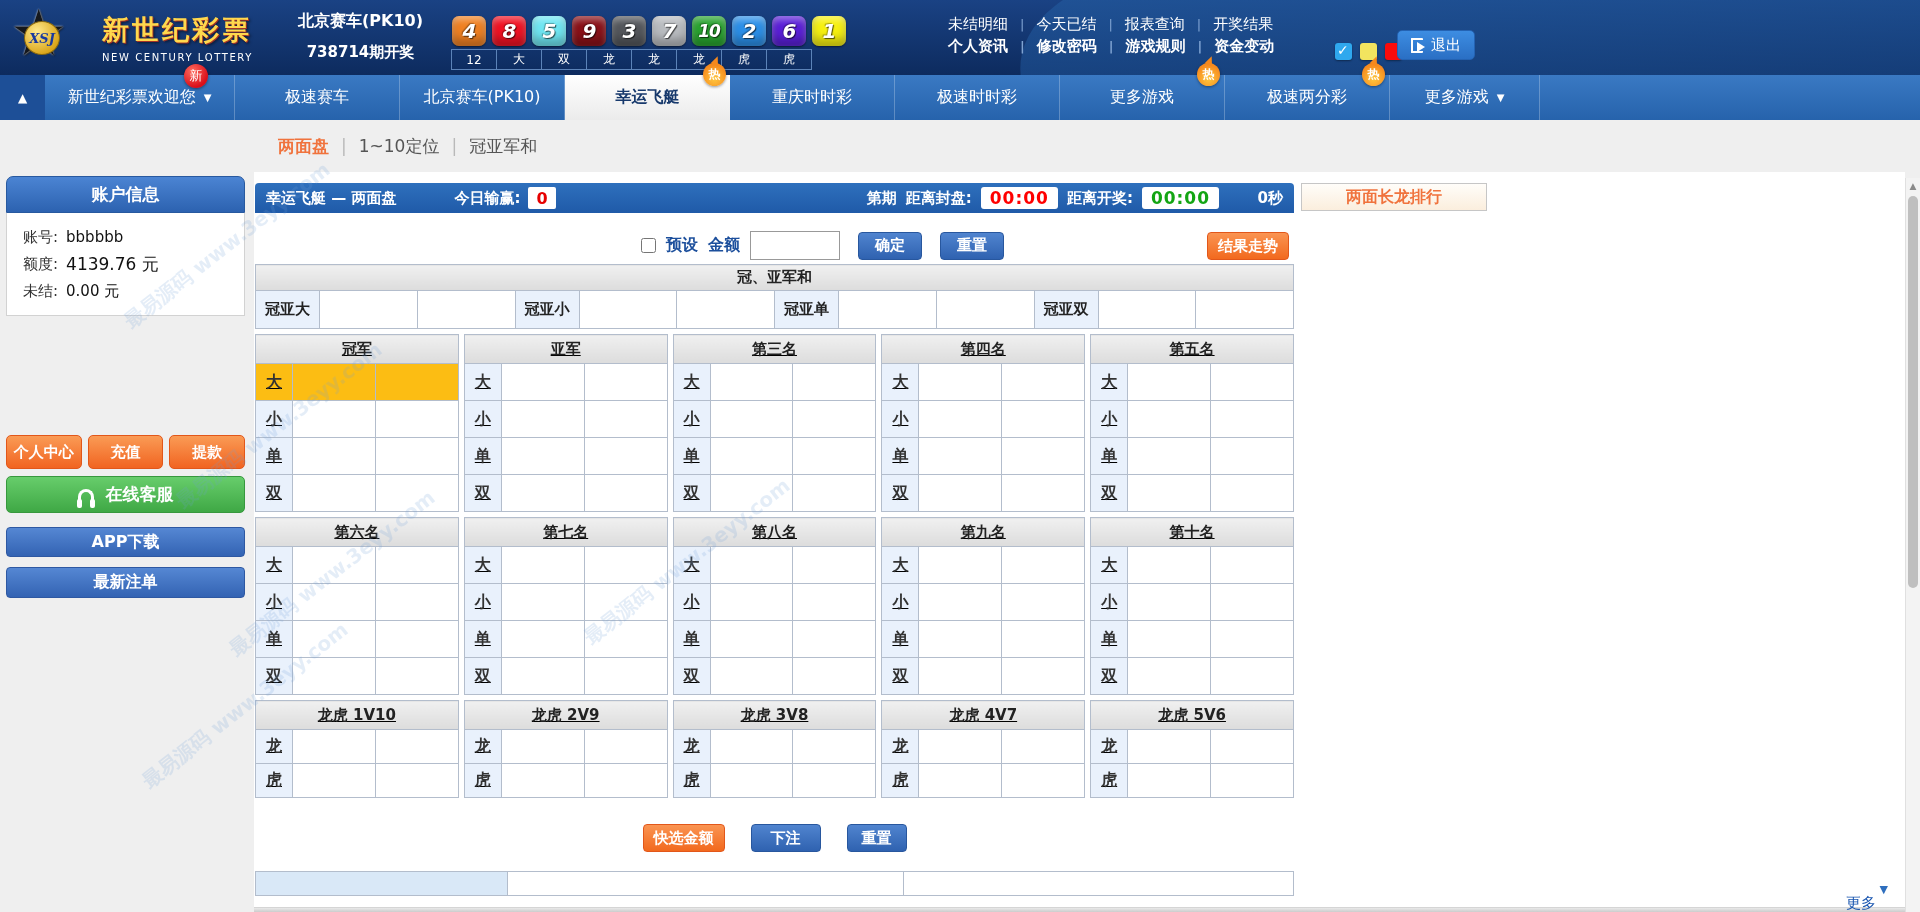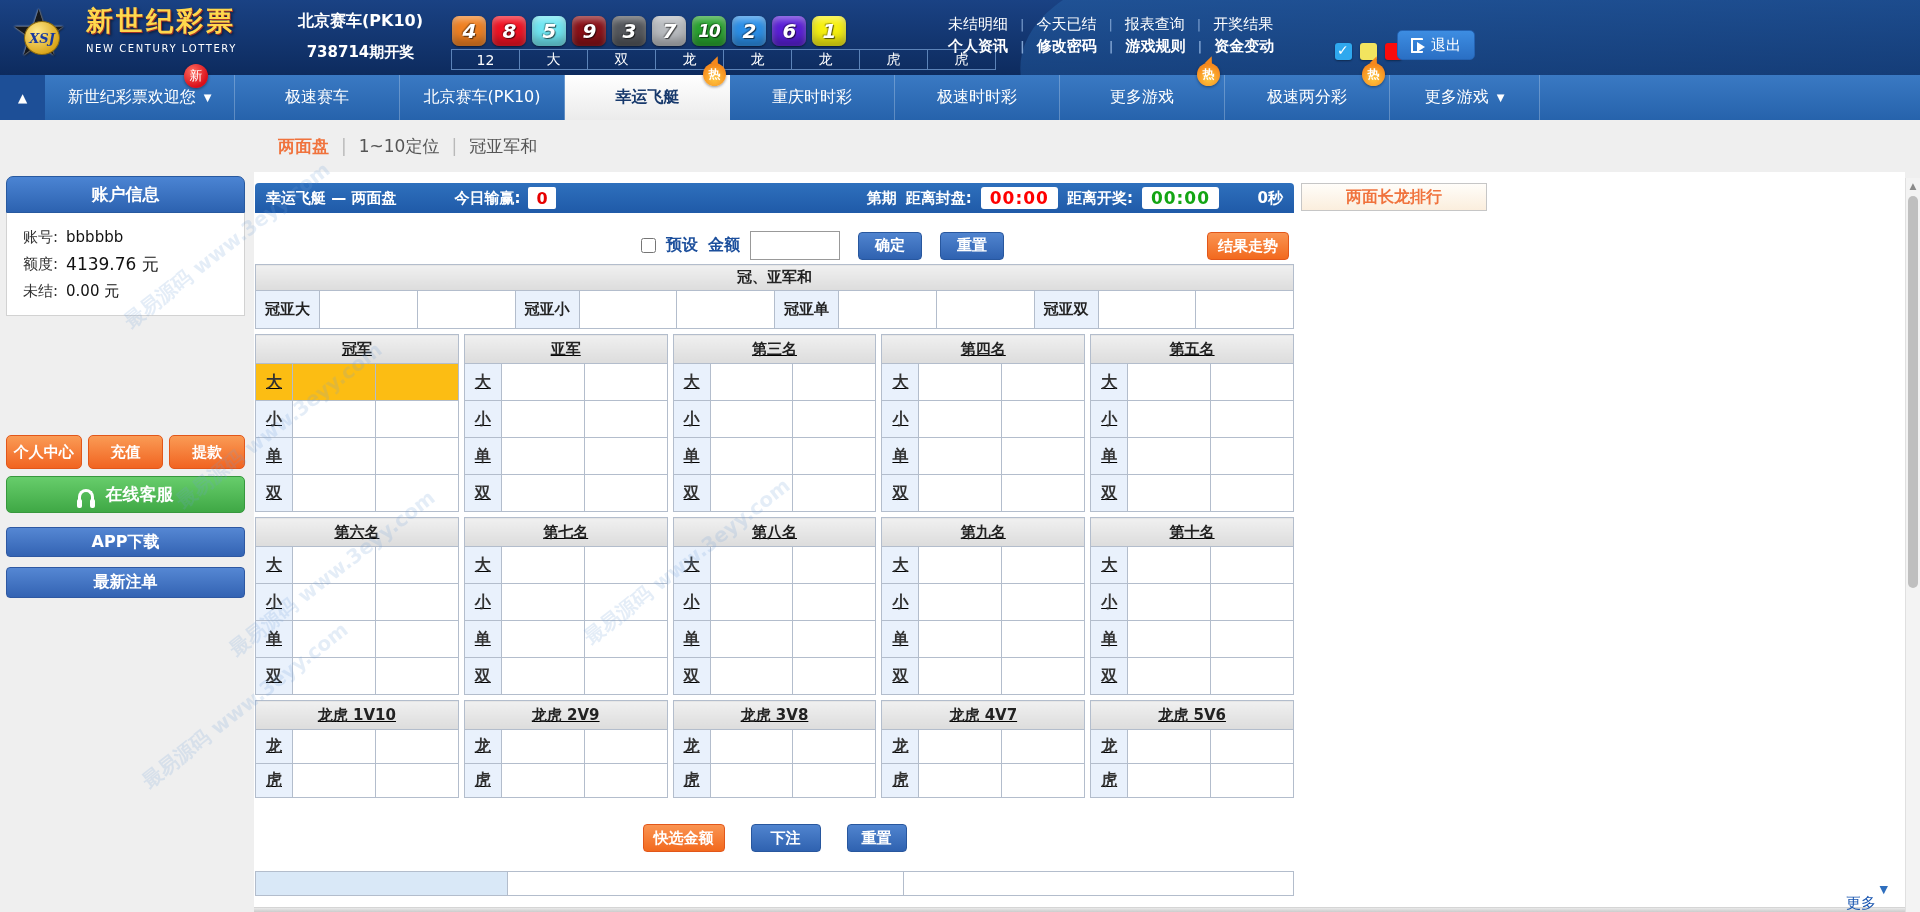--- a/index.html
+++ b/index.html
@@ -2,34 +2,34 @@
 <html><head>
 <meta charset="utf-8">
 <style>
 *{margin:0;padding:0;box-sizing:border-box;}
 html,body{width:1920px;height:912px;overflow:hidden;}
 body{font-family:"DejaVu Sans","Liberation Sans",sans-serif;background:#efefef;position:relative;}
 
 
 .header{position:relative;height:75px;background:linear-gradient(180deg,#1a4284 0%,#0d2b5e 100%);overflow:hidden;z-index:2;}
 .header-swoosh{position:absolute;left:1020px;top:-45px;width:1000px;height:190px;background:linear-gradient(180deg,#235a9f,#133b76);border-radius:130px 0 0 130px / 90px 0 0 90px;opacity:.75;transform:rotate(-3deg);}
-.logo{position:absolute;left:10px;top:3px;display:flex;align-items:flex-start;gap:10px;z-index:3;}
+.logo{position:absolute;left:10px;top:3px;display:flex;align-items:center;gap:26px;z-index:3;}
 .logo-star{position:relative;width:66px;height:68px;}
 .star-shape{position:absolute;left:0;top:-6px;font-size:64px;line-height:72px;color:#15181d;text-shadow:0 0 2px #fff,1px 1px 2px #000;}
 .logo-globe{position:absolute;left:14px;top:18px;width:36px;height:34px;border-radius:50%;background:radial-gradient(circle at 35% 30%,#ffe98c,#d9a418 75%);border:1px solid #8a6a10;display:flex;align-items:center;justify-content:center;color:#1839a0;font-size:13px;font-weight:bold;font-style:italic;font-family:"DejaVu Serif","Liberation Serif",serif;}
 .logo-text{display:flex;flex-direction:column;}
 .logo-cn{font-size:27px;font-weight:bold;letter-spacing:3px;color:#ffd84d;text-shadow:1px 1px 0 #a33226,2px 2px 3px rgba(0,0,0,.6);}
 .logo-en{margin-top:4px;font-size:10px;letter-spacing:1.6px;color:#fff;}
 .draw-info{position:absolute;left:288px;top:11px;width:145px;text-align:center;color:#fff;font-weight:bold;z-index:3;}
 .draw-game{font-size:16px;}
 .draw-issue{font-size:15px;margin-top:11px;}
 .balls{position:absolute;left:452px;top:16px;display:flex;gap:6px;z-index:3;}
 .ball{width:34px;height:30px;border-radius:7px;display:flex;align-items:center;justify-content:center;color:#fff;font-weight:bold;font-style:italic;font-size:20px;letter-spacing:-1px;text-shadow:1px 1px 1px rgba(0,0,0,.65),-1px -1px 1px rgba(0,0,0,.3);box-shadow:inset 0 -7px 9px rgba(0,0,0,.28),inset 0 4px 6px rgba(255,255,255,.4),0 1px 2px rgba(0,0,0,.5);}
 .results{position:absolute;left:452px;top:49px;display:flex;z-index:3;}
-.result-cell{width:69px;height:21px;border:1px solid #5c83b8;margin-left:-1px;color:#fff;font-size:14px;display:flex;align-items:center;justify-content:center;}
+.result-cell{width:46px;height:21px;border:1px solid #5c83b8;margin-left:-1px;color:#fff;font-size:12px;display:flex;align-items:center;justify-content:center;}
 .menu-rows{position:absolute;left:936px;top:13px;z-index:3;color:#fff;}
 .menu-row{display:flex;align-items:center;height:22px;}
 .menu-row+.menu-row{font-weight:bold;}
 .menu-link{color:#fff;font-size:15px;padding:0 12px;cursor:pointer;white-space:nowrap;}
 .menu-sep{color:#7fa3d2;font-size:13px;}
 .swatches{position:absolute;left:1335px;top:43px;display:flex;gap:8px;z-index:3;}
 .swatch{width:17px;height:17px;border-radius:3px;position:relative;cursor:pointer;box-shadow:0 1px 2px rgba(0,0,0,.4);}
 .swatch.checked::after{content:"✓";position:absolute;left:2px;top:-1px;color:#fff;font-size:14px;font-weight:bold;}
 .logout-btn{position:absolute;left:1397px;top:30px;height:30px;padding:0 13px;background:linear-gradient(#3d8de2,#2a6fc4);border:1px solid #2463b3;border-radius:5px;color:#fff;font-size:15px;display:flex;align-items:center;gap:8px;z-index:3;cursor:pointer;}
 .logout-icon{width:12px;height:15px;border:2px solid #fff;border-right:none;position:relative;border-radius:1px;}

